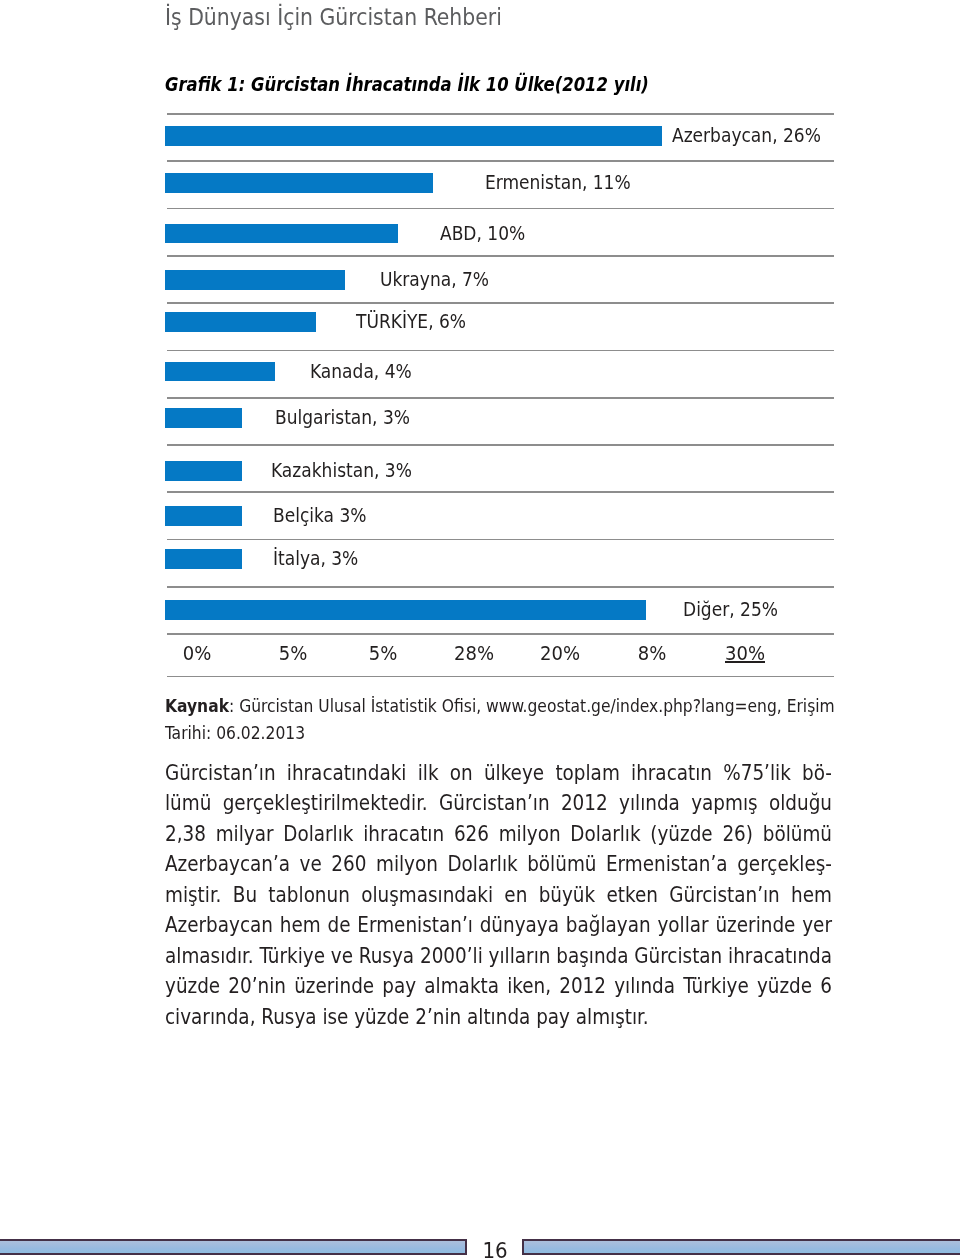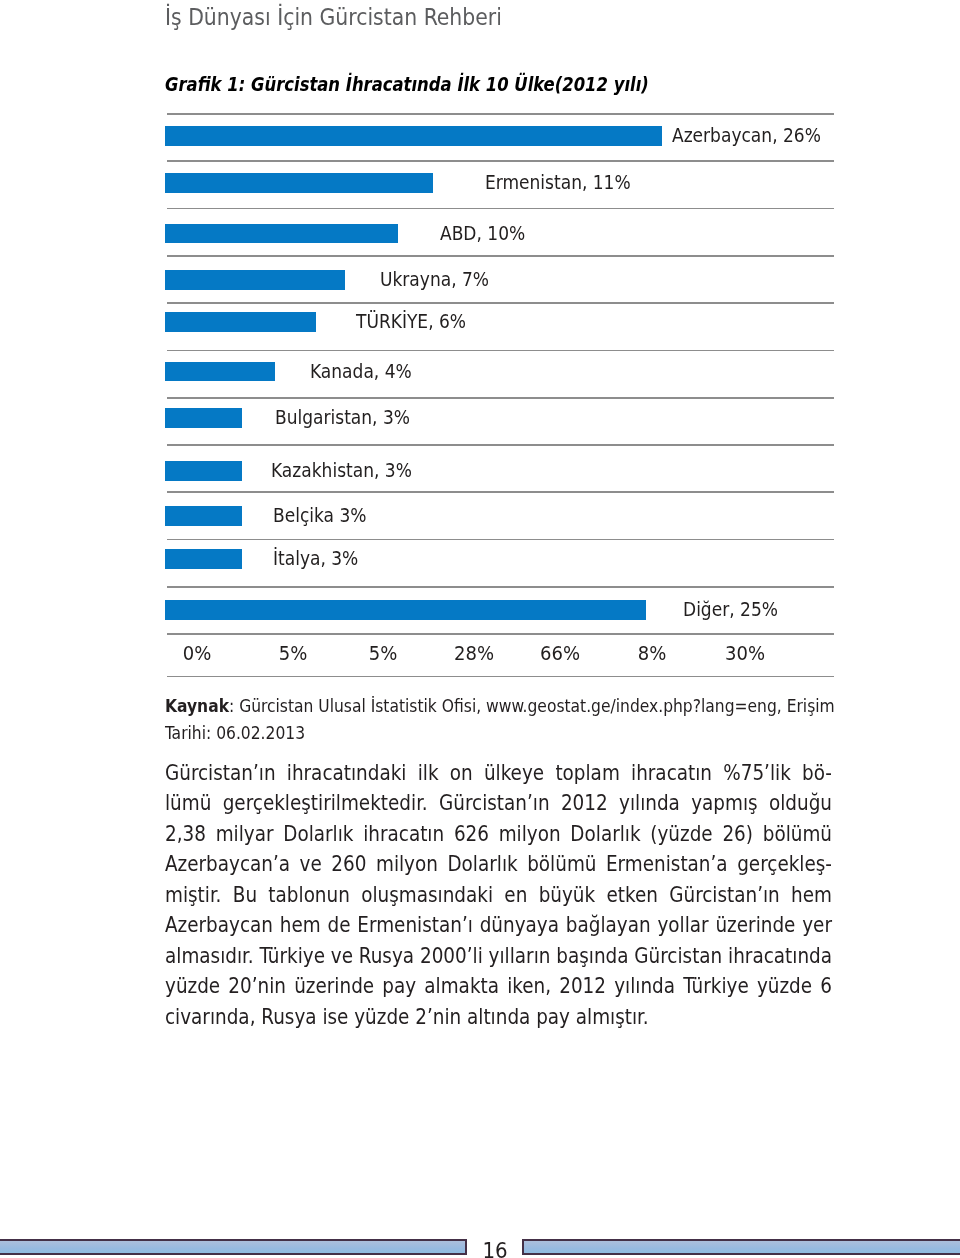--- a/index.html
+++ b/index.html
@@ -106,23 +106,23 @@
     <div class="bar" style="left: 165px; top: 505.96px; width: 76.5px;"></div>
     <div class="bar-label" style="left: 273px; top: 506.06px;">Belçika 3%</div>
     <div class="bar" style="left: 165px; top: 549.18px; width: 76.5px;"></div>
     <div class="bar-label" style="left: 273px; top: 549.28px;">İtalya, 3%</div>
     <div class="bar" style="left: 165px; top: 599.8px; width: 481px;"></div>
     <div class="bar-label" style="left: 683px; top: 599.9px;">Diğer, 25%</div>
     <div class="tick-label" style="left: 197px; top: 642.72px;">0%</div>
     <div class="tick-label" style="left: 293px; top: 642.72px;">5%</div>
     <div class="tick-label" style="left: 383px; top: 642.72px;">5%</div>
     <div class="tick-label" style="left: 474px; top: 642.72px;">28%</div>
-    <div class="tick-label" style="left: 560px; top: 642.72px;">66%</div>
+    <div class="tick-label" style="left: 560px; top: 642.72px;">20%</div>
     <div class="tick-label" style="left: 652px; top: 642.72px;">8%</div>
-    <div class="tick-label" style="left: 745px; top: 642.72px;">30%</div>
+    <div class="tick-label" style="left: 745px; top: 642.72px; text-decoration: underline;">30%</div>
   </div>
 
 <div class="abs" id="source">
   <div class="ln"><b>Kaynak</b><span>: Gürcistan Ulusal İstatistik Ofisi, www.geostat.ge/index.php?lang=eng, Erişim</span></div>
   <div class="ln">Tarihi: 06.02.2013</div>
 </div>
 
 <div class="abs" id="body-text">
     <div class="ln">Gürcistan’ın ihracatındaki ilk on ülkeye toplam ihracatın %75’lik bö-</div>
     <div class="ln">lümü gerçekleştirilmektedir. Gürcistan’ın 2012 yılında yapmış olduğu</div>

